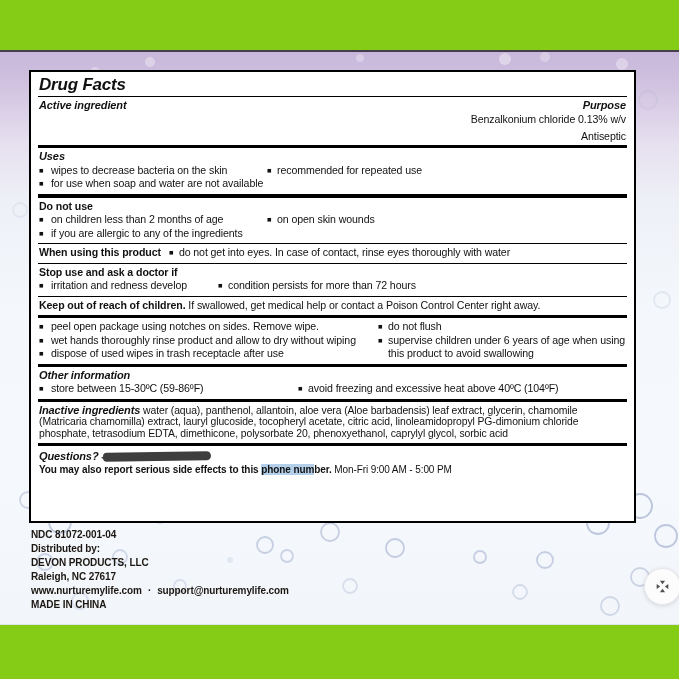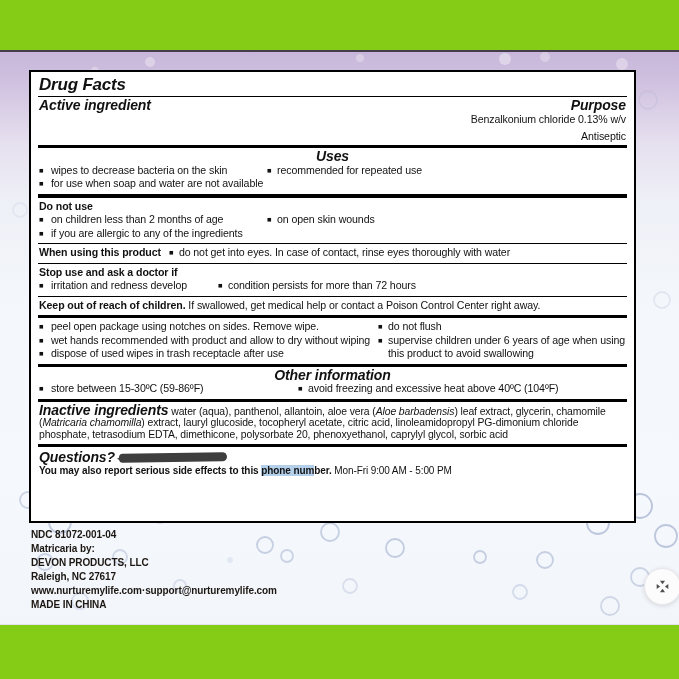--- a/index.html
+++ b/index.html
@@ -21,21 +21,21 @@
 
   
   .df-box {
     position:absolute; left:29px; top:70px; width:607px; height:453px;
     background:#fff; border:2.5px solid #000; z-index:2;
     padding:0 7px; font-size:10.6px; line-height:13.5px; letter-spacing:-0.1px;
     overflow:hidden;
   }
   .df-title { font-style:italic; font-weight:700; font-size:17px; line-height:21px;
     padding:2px 1px 1px; border-bottom:1.5px solid #000; letter-spacing:-0.2px; }
-  .h-it { font-style:italic; font-weight:700; font-size:14px;text-align:center; }
+  .h-it { font-style:italic; font-weight:700; font-size:11px; }
   .b { font-weight:700; }
   .sec { padding:2px 1px 3px; }
   .hr-thick { border-top:3.5px solid #000; }
   .hr-thin  { border-top:1px solid #000; }
 
   .ai-head { display:flex; justify-content:space-between; padding:2px 1px 0; }
   .ai-row { display:flex; align-items:flex-end; padding:0 1px 2px;flex-direction:column; }
   .leader { flex:1; border-bottom:1.7px dotted #3a3a3a; margin:0 1px 2.5px; }
 
   .cols { display:grid; }
@@ -43,42 +43,42 @@
   .cols.dnu   { grid-template-columns:228px 1fr; }
   .cols.stop  { grid-template-columns:179px 1fr; }
   .cols.dir   { grid-template-columns:339px 1fr; }
   .cols.other { grid-template-columns:259px 1fr; }
   .b-row { display:flex; }
   .bu { width:12px; flex:0 0 12px; font-size:7.5px; line-height:13.5px; text-align:left; }
   .bu.tight { width:10px; flex-basis:10px; }
   .inline-row { display:flex; align-items:center; }
 
   .inactive-p { font-size:10.4px; line-height:11.8px; padding-top:1px; }
-  .inactive-p .it { font-style:italic; }
+  .inactive-p .it { }
 
   .q-row { display:flex; align-items:center; gap:4px; padding-top:2px; }
   .scribble {
     display:inline-block; width:108px; height:9px; background:#3e3e3e;
     border-radius:5px 6px 6px 5px; transform:rotate(-0.8deg);
     box-shadow:2px -2px 0 -3px #3e3e3e, -2px 2px 0 -3px #3e3e3e;
     position:relative;
   }
   .scribble::before { content:""; position:absolute; left:-5px; top:2px;
     border:3px solid transparent; border-right:6px solid #3e3e3e; }
   .hl { background:#b3cfe9; }
   .q-line2 { font-size:10px; }
 
   
   .footer {
     position:absolute; left:31px; top:528px; z-index:2;
     font-size:10px; line-height:13.9px; font-weight:700; color:#1c1712;
     letter-spacing:-0.1px;
   }
   .footer .ndc { font-weight:600; }
-  .footer .weblinks { display:flex; align-items:center; }
+  .footer .weblinks { display:flex; gap:6px; align-items:center; }
 
   
   .zoom-btn {
     position:absolute; left:644px; top:568px; width:37px; height:37px; z-index:3;
     background:#fcfcfd; border-radius:50%; border:1px solid #e8e8ec;
     box-shadow:0 1px 4px rgba(60,60,80,.18);
     display:flex; align-items:center; justify-content:center; cursor:pointer;
   }
 </style>
 </head>
@@ -245,21 +245,21 @@
 
     <div class="sec">
       <div class="cols dir">
         <div>
           <div class="b-row">
             <span class="bu">■</span>
             <span>peel open package using notches on sides. Remove wipe.</span>
           </div>
           <div class="b-row">
             <span class="bu">■</span>
-            <span>wet hands recommended with product and allow to dry without wiping</span>
+            <span>wet hands thoroughly rinse product and allow to dry without wiping</span>
           </div>
           <div class="b-row">
             <span class="bu">■</span>
             <span>dispose of used wipes in trash receptacle after use</span>
           </div>
         </div>
         <div>
           <div class="b-row">
             <span class="bu tight">■</span>
             <span>do not flush</span>
@@ -307,21 +307,21 @@
       </div>
       <div class="q-line2">
         <span class="b">You may also report serious side effects to this </span><span class="b hl">phone num</span><span class="b">ber.</span><span> Mon-Fri 9:00 AM - 5:00 PM</span>
       </div>
     </div>
 
   </div>
 
   <div class="footer">
     <div class="ndc">NDC 81072-001-04</div>
-    <div>Matricaria by:</div>
+    <div>Distributed by:</div>
     <div>DEVON PRODUCTS, LLC</div>
     <div>Raleigh, NC 27617</div>
     <div class="weblinks">
       <span>www.nurturemylife.com</span>
       <span>·</span>
       <span>support@nurturemylife.com</span>
     </div>
     <div>MADE IN CHINA</div>
   </div>
 

